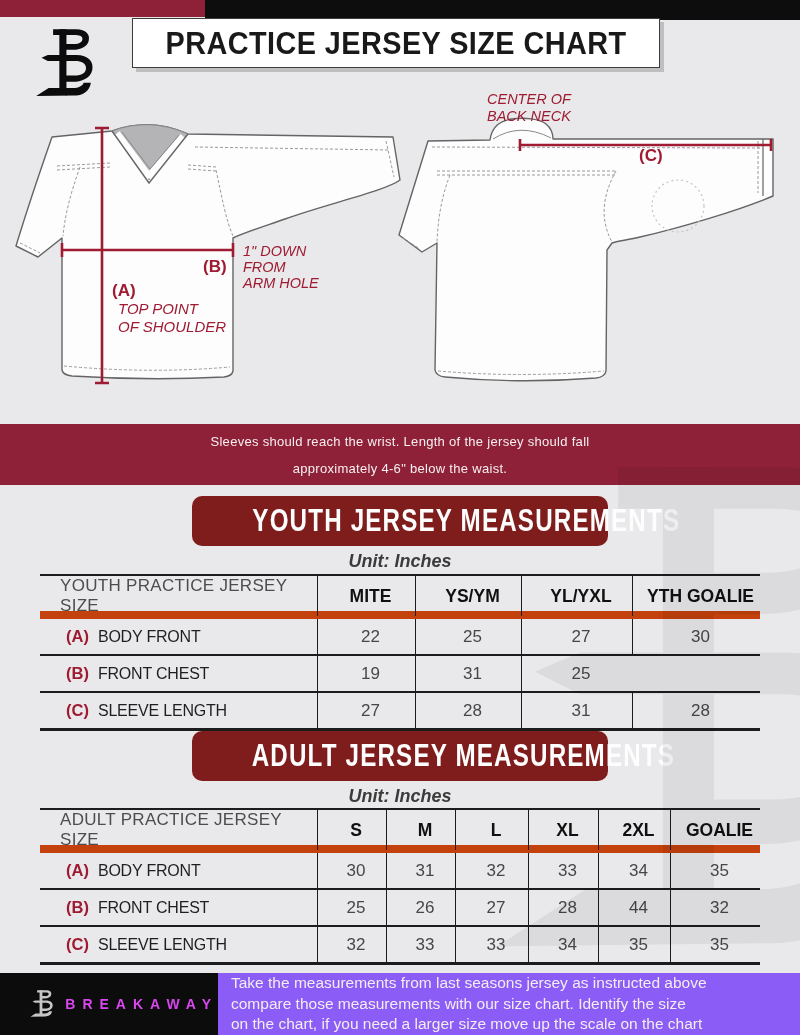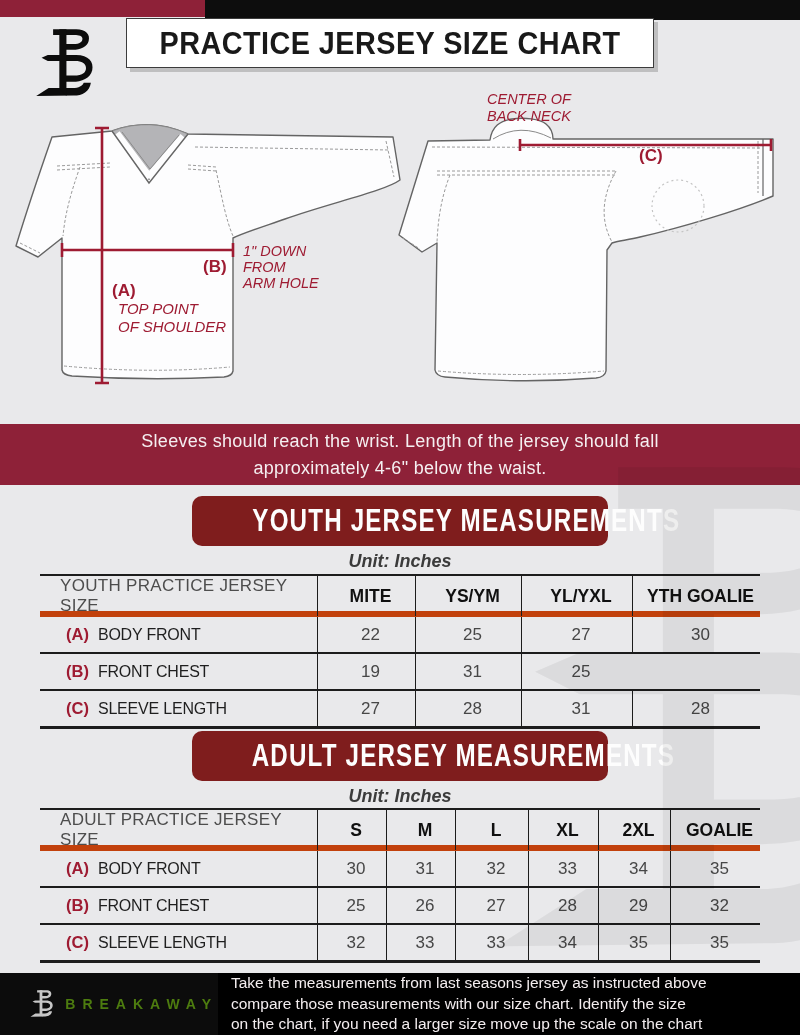--- a/index.html
+++ b/index.html
@@ -2,69 +2,69 @@
 <html><head>
 <meta charset="utf-8">
 <style>
   html,body{margin:0;padding:0;}
   body{font-family:"Liberation Sans",sans-serif;}
   .page{position:relative;width:800px;height:1035px;background:#e9e9eb;overflow:hidden;}
 
   
   .strip-maroon{position:absolute;left:0;top:0;width:205px;height:17px;background:#8e2138;}
   .strip-black{position:absolute;left:205px;top:0;width:595px;height:20px;background:#0d0d0d;}
-  .title-box{position:absolute;left:126px;top:18px;width:528px;height:50px;background:#fff;
+  .title-box{position:absolute;left:132px;top:18px;width:528px;height:50px;background:#fff;
              border:1px solid #3c3c3c;box-shadow:4px 4px 0 rgba(0,0,0,.18);
              display:flex;align-items:center;justify-content:center;box-sizing:border-box;}
   .title-box span{font-size:32px;font-weight:bold;color:#191919;letter-spacing:.5px;
                   display:inline-block;transform:scaleX(.9);white-space:nowrap;}
   .year-box{position:absolute;left:656px;top:20px;width:144px;height:48px;background:#8e2138;
             display:flex;align-items:center;justify-content:center;}
   .year-box span{font-size:22px;font-weight:bold;color:#f6f2f3;letter-spacing:4px;
                  display:inline-block;transform:scaleX(.85);white-space:nowrap;}
   .logo-top{position:absolute;left:30px;top:26px;width:64px;height:76px;color:#0c0c0c;}
 
   
   .diagram{position:absolute;left:0;top:85px;width:800px;height:340px;}
 
   
   .banner{position:absolute;left:0;top:424px;width:800px;height:61px;background:#8e2138;
           display:flex;flex-direction:column;align-items:center;justify-content:center;}
-  .banner div{color:#f5eff1;font-size:18px;line-height:27px;letter-spacing:.3px;}
+  .banner div{color:#f5eff1;font-size:13px;line-height:27px;letter-spacing:.3px;}
 
   
   .pill{position:absolute;left:192px;width:416px;height:50px;background:#7f1d1d;border-radius:10px;
         display:flex;align-items:center;justify-content:flex-start;}
   .pill span{color:#fdfdfd;font-size:31px;font-weight:bold;letter-spacing:1.5px;white-space:nowrap;
              display:inline-block;transform:scaleX(.78);}
   .unit{position:absolute;left:0;width:800px;text-align:center;font-style:italic;font-weight:600;
         font-size:18px;color:#3b3b3b;}
 
   
   .mtable{position:absolute;left:40px;width:720px;border-top:2.2px solid #1c1c1c;}
   .trow{display:grid;height:35px;border-bottom:2px solid #1c1c1c;}
-  .trow.hdr{border-bottom:6px solid #c2410c;}
+  .trow.hdr{border-bottom:8px solid #c2410c;}
   .trow.last{border-bottom:3px solid #1c1c1c;}
   .yt .trow{grid-template-columns:277px 98px 106px 111px 128px;}
   .at .trow{grid-template-columns:277px 69px 69px 73px 70px 72px 90px;}
   .cell{display:flex;align-items:center;justify-content:center;box-sizing:border-box;}
   .cell:not(:first-child){border-left:1.6px solid #1c1c1c;padding-left:8px;}
   .cell.lab{justify-content:flex-start;padding-left:26px;}
   .hdr .cell{font-weight:bold;font-size:17.5px;color:#101010;}
   .hdr .cell.lab{font-weight:500;color:#4d4d4d;font-size:17px;letter-spacing:.3px;padding-left:20px;}
   .rowkey{color:#9e1b32;font-weight:bold;font-size:16.5px;margin-right:9px;}
   .rowlabel{color:#1f1f1f;font-weight:400;font-size:16px;letter-spacing:-.2px;}
   .val{font-size:17px;color:#474747;font-weight:500;}
 
   
   .footer-black{position:absolute;left:0;top:973px;width:218px;height:62px;background:#0c0c0c;
                 display:flex;align-items:center;}
   .footer-logo{width:30px;height:36px;color:#c6c6c6;margin-left:28px;}
-  .footer-brand{color:#4d7c0f;font-size:14px;font-weight:bold;letter-spacing:7px;margin-left:12px;}
-  .footer-maroon{position:absolute;left:218px;top:973px;width:582px;height:62px;background:#000000;
+  .footer-brand{color:#d946ef;font-size:14px;font-weight:bold;letter-spacing:7px;margin-left:12px;}
+  .footer-maroon{position:absolute;left:218px;top:973px;width:582px;height:62px;background:#8b5cf6;
                  display:flex;flex-direction:column;justify-content:center;padding-left:13px;box-sizing:border-box;}
   .footer-maroon div{color:#f3edef;font-size:15.5px;line-height:20.5px;}
 
   
   .watermark{position:absolute;left:452px;top:448px;width:460px;height:537px;color:#000;
              opacity:.055;pointer-events:none;z-index:5;}
 </style>
 </head>
 <body>
 
@@ -229,21 +229,21 @@
     </div>
     <div class="trow">
       <div class="cell lab">
           <span class="rowkey">(B)</span>
           <span class="rowlabel">FRONT CHEST</span>
         </div>
       <div class="cell val">25</div>
       <div class="cell val">26</div>
       <div class="cell val">27</div>
       <div class="cell val">28</div>
-      <div class="cell val">29</div>
+      <div class="cell val">44</div>
       <div class="cell val">32</div>
     </div>
     <div class="trow last">
       <div class="cell lab">
           <span class="rowkey">(C)</span>
           <span class="rowlabel">SLEEVE LENGTH</span>
         </div>
       <div class="cell val">32</div>
       <div class="cell val">33</div>
       <div class="cell val">33</div>

